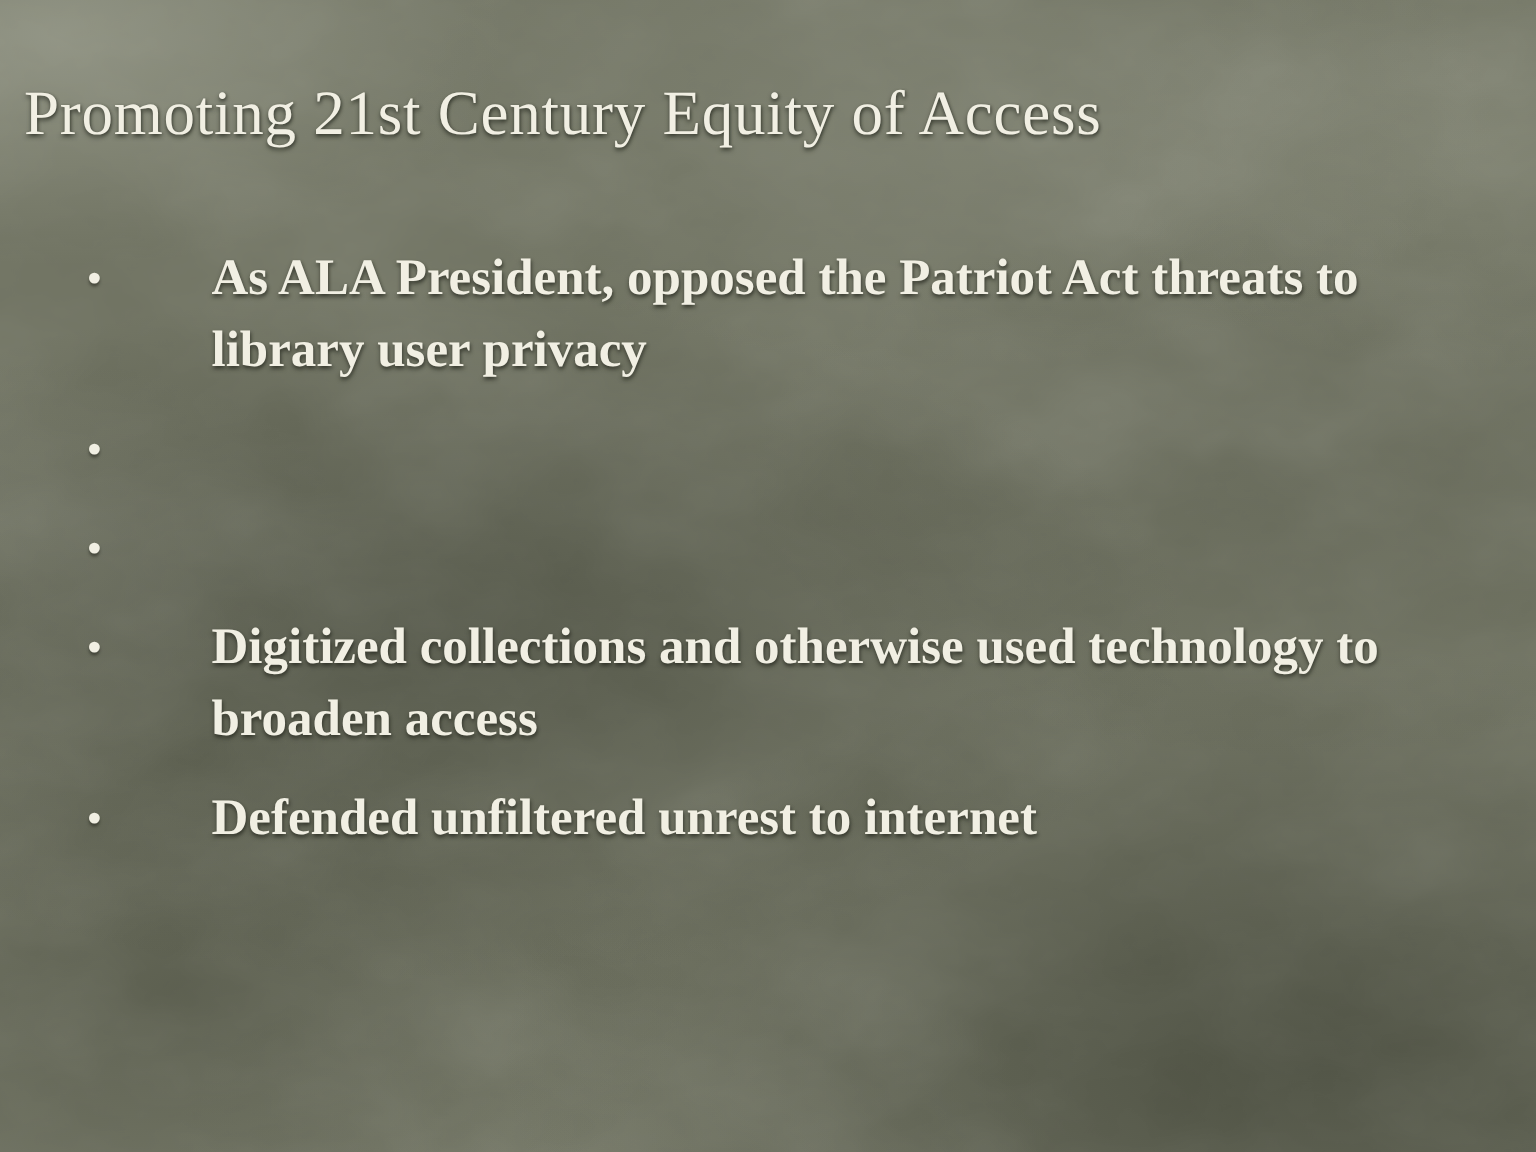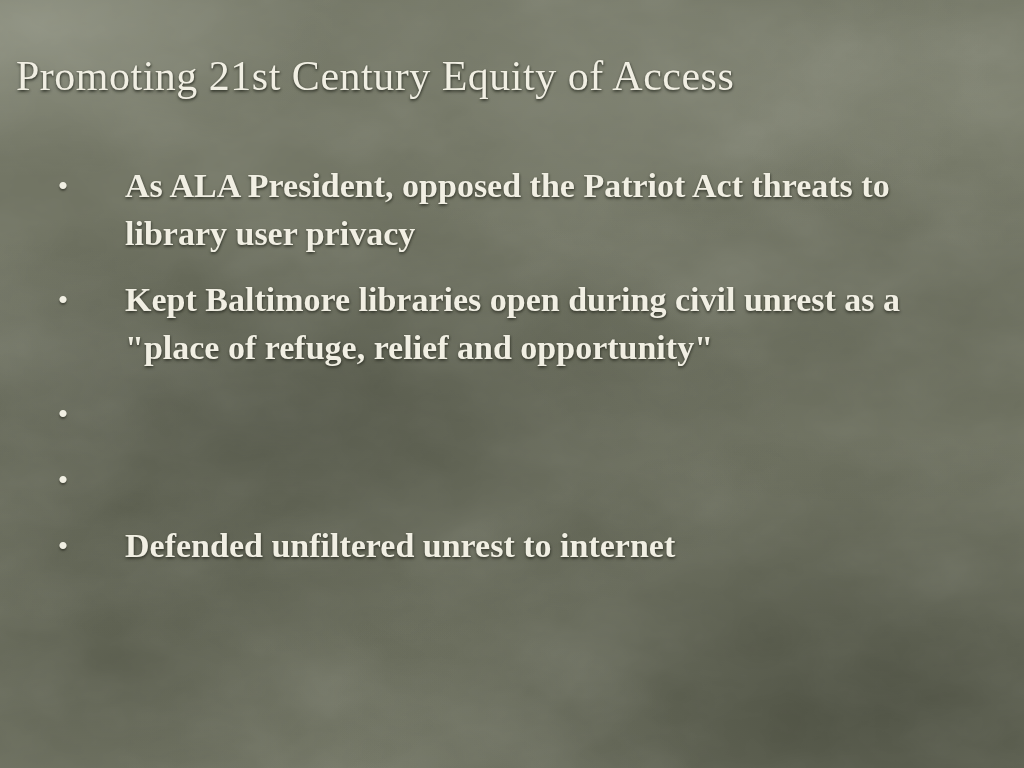--- a/index.html
+++ b/index.html
@@ -64,21 +64,21 @@
   .bullet-marker {
     flex: none;
     width: 30px;
     text-align: center;
     font-size: 30px;
     line-height: 48px;
     color: #f1efe3;
     text-shadow: 0 2px 2px rgba(34,37,28,0.55);
   }
   .bullet-text {
-    margin-left: 47px;
+    margin-left: 63px;
     max-width: 790px;
     font-size: 34px;
     font-weight: 700;
     line-height: 48px;
     color: #f1efe3;
     text-shadow: 0 2px 3px rgba(34,37,28,0.55), 1px 1px 2px rgba(34,37,28,0.35);
   }
 </style>
 </head>
 <body>
@@ -95,27 +95,27 @@
 
   <h1 class="title">Promoting 21st Century Equity of Access</h1>
 
   <ul class="bullet-list">
     <li class="bullet-item">
       <span class="bullet-marker">•</span>
       <span class="bullet-text">As ALA President, opposed the Patriot Act threats to library user privacy</span>
     </li>
     <li class="bullet-item">
       <span class="bullet-marker">•</span>
-      <span class="bullet-text">Kept Baltimore libraries open during civil unrest as a "place of refuge, relief and opportunity"</span>
     </li>
     <li class="bullet-item">
       <span class="bullet-marker">•</span>
     </li>
     <li class="bullet-item">
       <span class="bullet-marker">•</span>
+      <span class="bullet-text">Digitized collections and otherwise used technology to broaden access</span>
     </li>
     <li class="bullet-item">
       <span class="bullet-marker">•</span>
       <span class="bullet-text">Defended unfiltered unrest to internet</span>
     </li>
   </ul>
 
 </div>
 
 </body></html>

